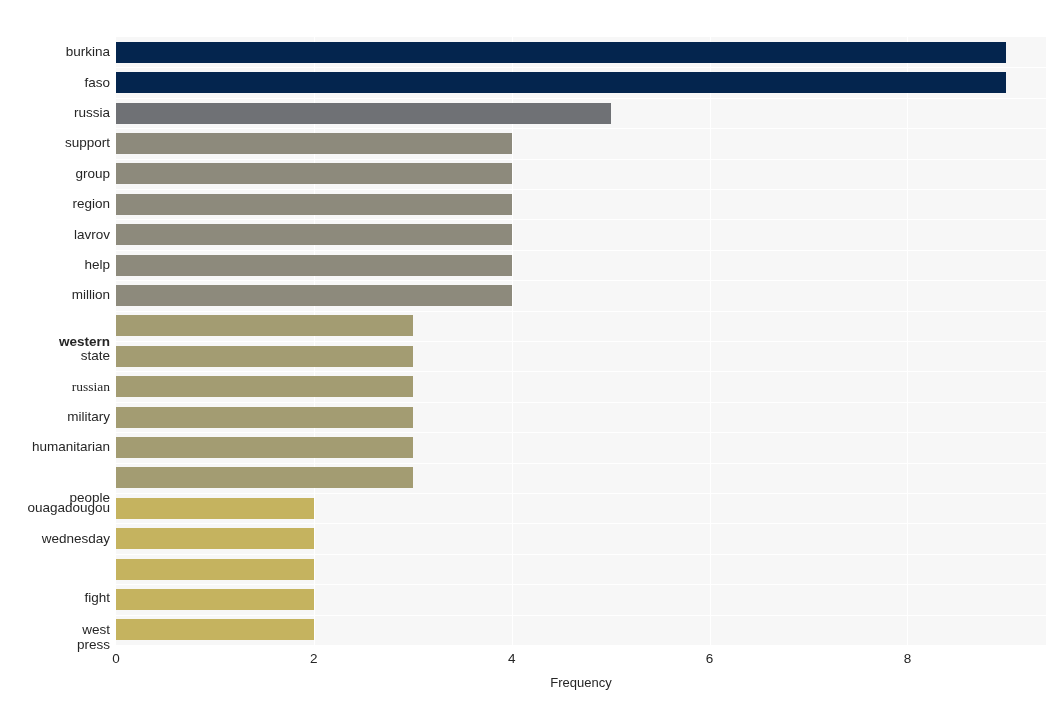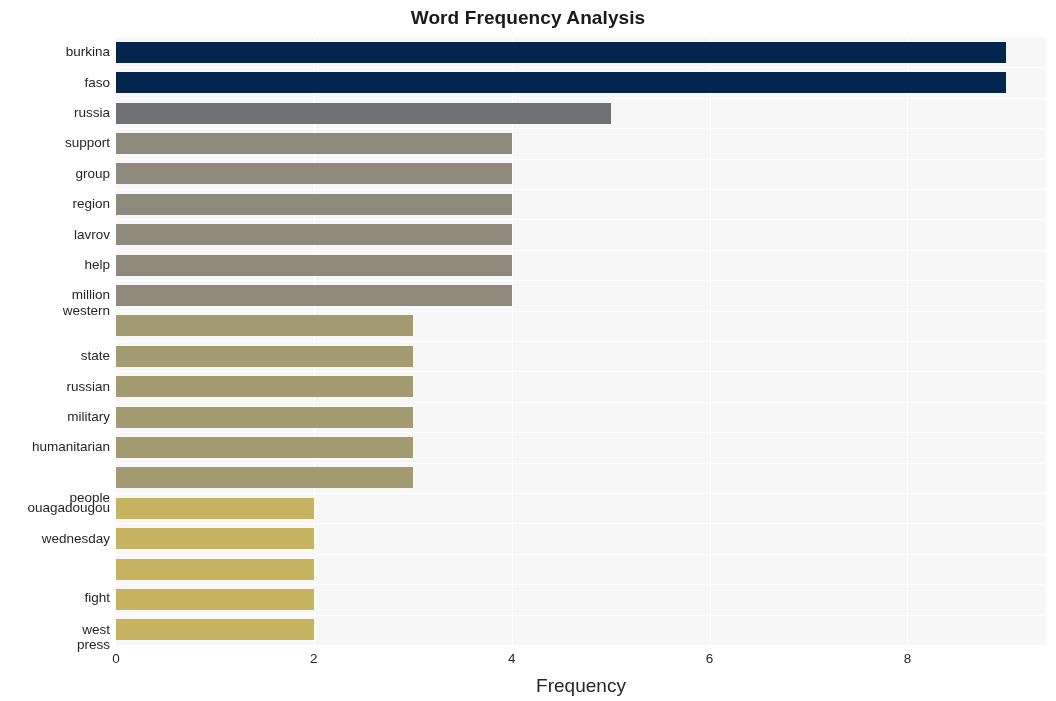--- a/index.html
+++ b/index.html
@@ -91,30 +91,29 @@
     text-align: center;
     font-size: 13.5px;
     color: #262626;
   }
   #xaxis-title {
     position: absolute;
     left: 116px;
     top: 675px;
     width: 930px;
     text-align: center;
-    font-size: 19px;
+    font-size: 13px;
     color: #262626;
   }
 </style>
 </head>
 <body>
 
 <div id="figure">
 
-  <div id="chart-title">Word Frequency Analysis</div>
 
   <div id="plot-area">
       <div class="hgrid" style="top: 30px;"></div>
       <div class="hgrid" style="top: 61px;"></div>
       <div class="hgrid" style="top: 91px;"></div>
       <div class="hgrid" style="top: 122px;"></div>
       <div class="hgrid" style="top: 152px;"></div>
       <div class="hgrid" style="top: 182px;"></div>
       <div class="hgrid" style="top: 213px;"></div>
       <div class="hgrid" style="top: 243px;"></div>
@@ -158,23 +157,23 @@
   <div id="ylabels">
       <div class="ylabel" style="top: 6.2px;">burkina</div>
       <div class="ylabel" style="top: 36.6px;">faso</div>
       <div class="ylabel" style="top: 67px;">russia</div>
       <div class="ylabel" style="top: 97.4px;">support</div>
       <div class="ylabel" style="top: 127.8px;">group</div>
       <div class="ylabel" style="top: 158.2px;">region</div>
       <div class="ylabel" style="top: 188.6px;">lavrov</div>
       <div class="ylabel" style="top: 219px;">help</div>
       <div class="ylabel" style="top: 249.4px;">million</div>
-      <div class="ylabel" style="top: 265px;">western</div>
+      <div class="ylabel" style="top: 296px; font-weight: bold;">western</div>
       <div class="ylabel" style="top: 310.2px; padding-left: 29px;">state</div>
-      <div class="ylabel" style="top: 340.6px;">russian</div>
+      <div class="ylabel" style="top: 340.6px; font-family: Liberation Serif, serif;">russian</div>
       <div class="ylabel" style="top: 371px;">military</div>
       <div class="ylabel" style="top: 401.4px;">humanitarian</div>
       <div class="ylabel" style="top: 431.8px; margin-top: 20px;">people</div>
       <div class="ylabel" style="top: 462.2px; text-align: right;">ouagadougou</div>
       <div class="ylabel" style="top: 492.6px; margin-left: 43px;">wednesday</div>
       <div class="ylabel" style="top: 552px;">fight</div>
       <div class="ylabel" style="top: 553.4px; margin-top: 46px;">press</div>
       <div class="ylabel" style="top: 583.8px;">west</div>
     </div>
 

